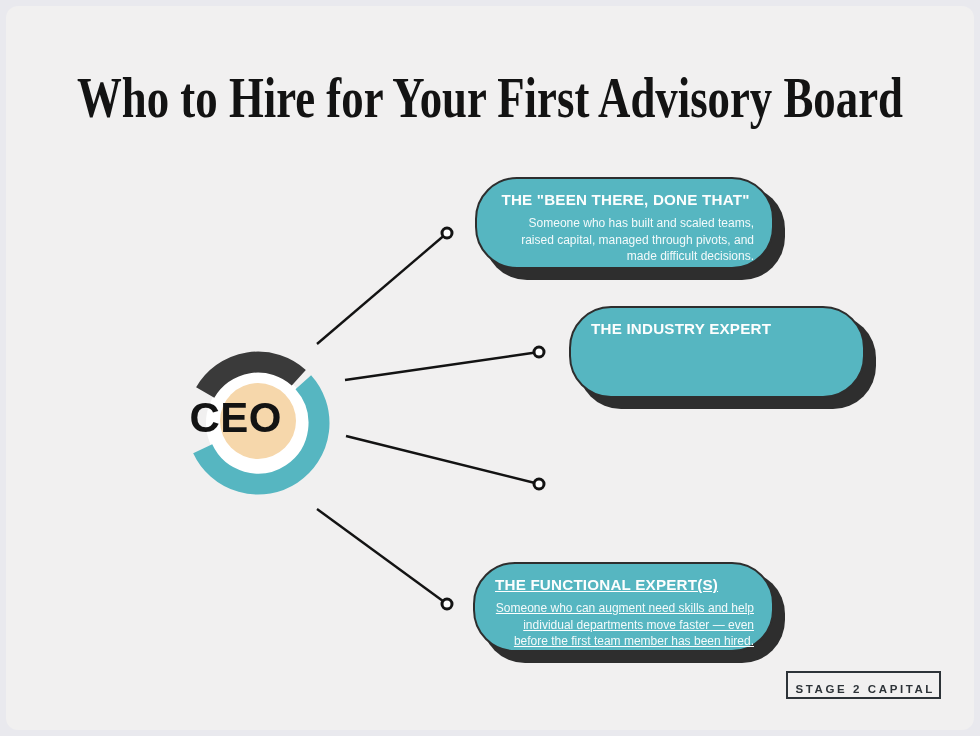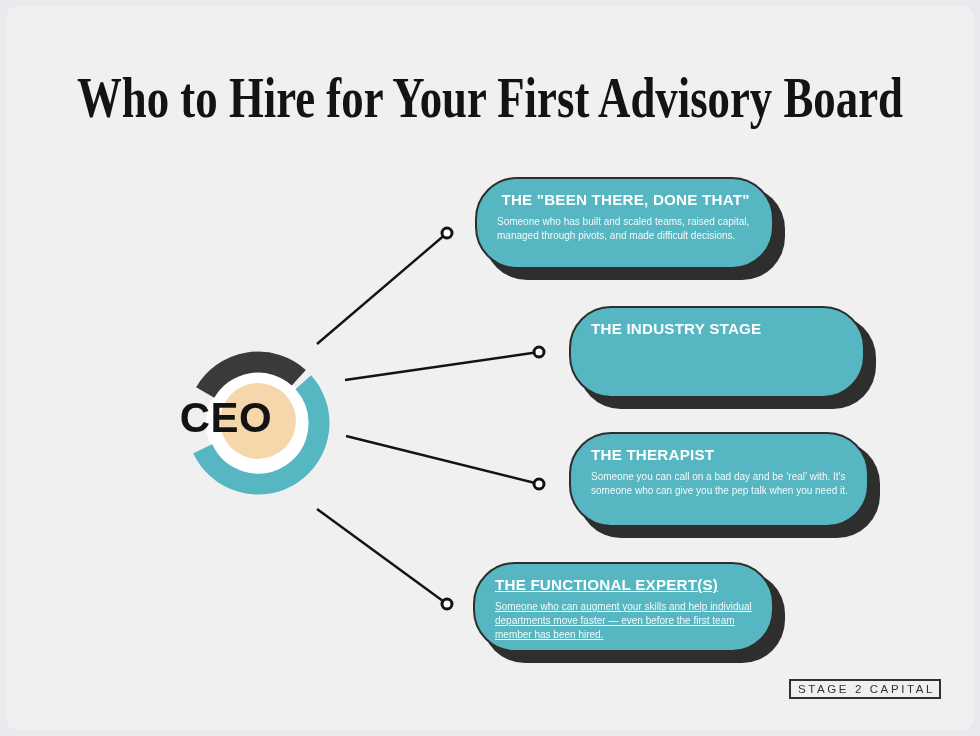--- a/index.html
+++ b/index.html
@@ -39,21 +39,21 @@
     position: absolute; left: 166px; top: 331px;
     width: 172px; height: 172px;
   }
   .donut svg { position: absolute; left: 0; top: 0; }
   .arc-dark { fill: none; stroke: var(--dark, #3a3a3a); stroke-width: 21; }
   .arc-teal { fill: none; stroke: var(--teal, #56b6c1); stroke-width: 21; }
   .inner-white { fill: var(--white, #ffffff); }
   .inner-peach { fill: var(--peach, #f6d7ab); }
   .ceo-label {
     position: absolute; left: 164px; top: 391px; width: 112px;
-    text-align: center;
+    text-align: right;
     font-size: 42px; font-weight: 700; letter-spacing: 0.5px;
     color: var(--ink, #131313);
     line-height: 1;
   }
   .card {
     position: absolute;
     background: var(--teal, #56b6c1);
     border: 2.5px solid var(--shadow, #2e2e2e);
     border-radius: 42px;
     box-shadow: 10px 10px 0 1px var(--shadow, #2e2e2e);
@@ -62,37 +62,38 @@
   }
   .card-title {
     font-size: 15.2px;
     font-weight: 700;
     letter-spacing: 0.2px;
     margin-bottom: 7px;
     color: #fdfefe;
   }
   .card-title.centered { text-align: center; }
   .card-body {
-    font-size: 10px;
+    font-size: 12px;
     line-height: 1.38;
     color: rgba(255,255,255,0.93);
+    text-align: right;
   }
   .card1 { left: 469px; top: 171px; width: 299px; height: 92px; }
   .card2 { left: 563px; top: 300px; width: 296px; height: 92px; }
   .card3 { left: 563px; top: 426px; width: 300px; height: 95px; }
   .card4 { left: 467px; top: 556px; width: 301px; height: 90px; text-decoration: underline; }
   .brand-logo {
     position: absolute;
     right: 33px; bottom: 31px;
     border: 2px solid var(--logo_ink, #2d3338);
     color: var(--logo_ink, #2d3338);
     font-size: 11.5px;
-    font-weight: 400;
+    font-weight: 700;
     letter-spacing: 2.6px;
-    padding: 2px 4px 2px 7px;
+    padding: 10px 4px 2px 7px;
     white-space: nowrap;
   }
 </style>
 </head>
 <body>
 
 <div class="stage">
 
   <h1 class="page-title">Who to Hire for Your First Advisory Board</h1>
 
@@ -116,28 +117,24 @@
     </svg>
   </div>
   <div class="ceo-label">CEO</div>
 
   <div class="card card1">
     <div class="card-title centered">THE "BEEN THERE, DONE THAT"</div>
     <div class="card-body">Someone who has built and scaled teams, raised capital, managed through pivots, and made difficult decisions.</div>
   </div>
 
   <div class="card card2">
-    <div class="card-title">THE INDUSTRY STAGE</div>
+    <div class="card-title">THE INDUSTRY EXPERT</div>
   </div>
 
-  <div class="card card3">
-    <div class="card-title">THE THERAPIST</div>
-    <div class="card-body">Someone you can call on a bad day and be ‘real’ with. It's someone who can give you the pep talk when you need it.</div>
-  </div>
 
   <div class="card card4">
     <div class="card-title">THE FUNCTIONAL EXPERT(S)</div>
-    <div class="card-body">Someone who can augment your skills and help individual departments move faster — even before the first team member has been hired.</div>
+    <div class="card-body">Someone who can augment need skills and help individual departments move faster — even before the first team member has been hired.</div>
   </div>
 
   <div class="brand-logo">STAGE 2 CAPITAL</div>
 
 </div>
 
 </body></html>

